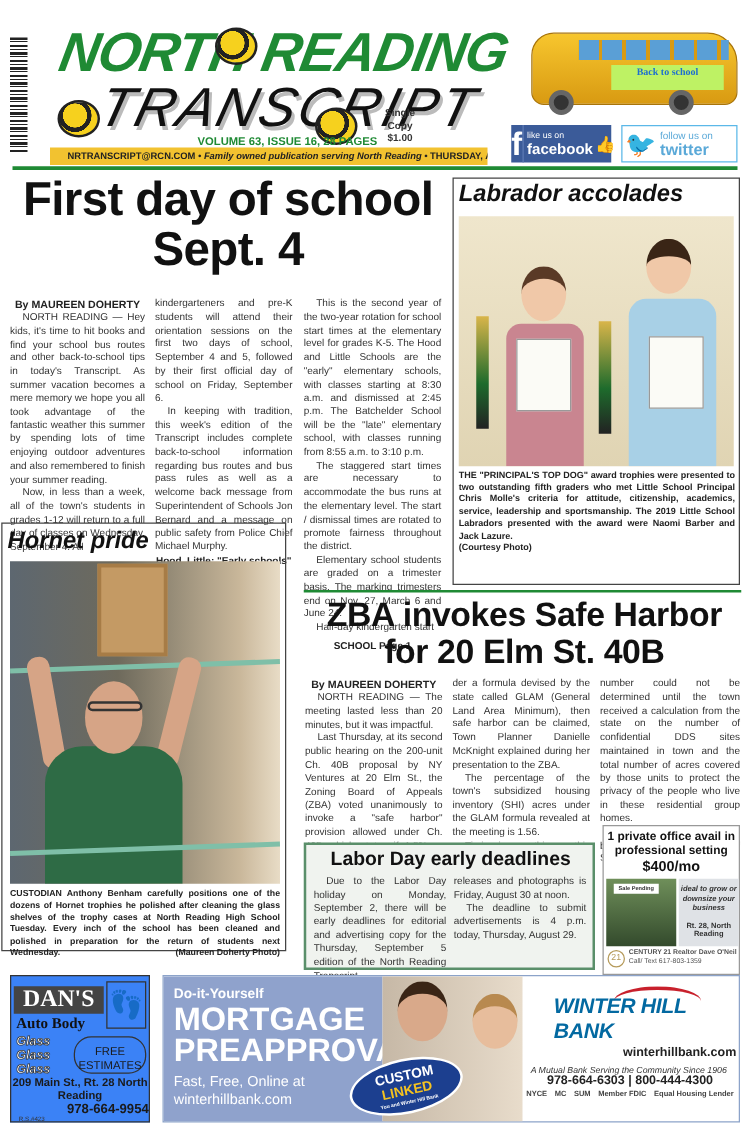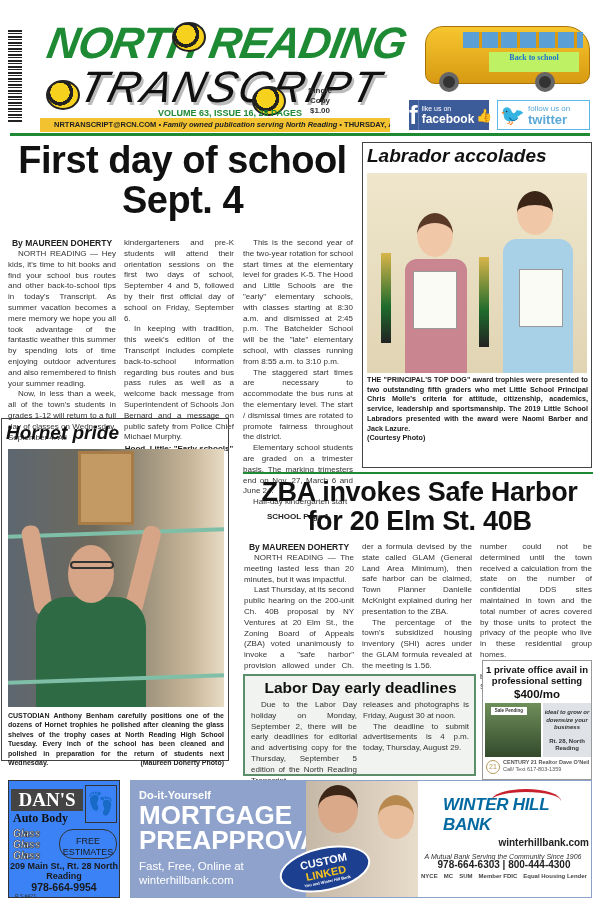--- a/index.html
+++ b/index.html
@@ -109,21 +109,21 @@
   #century21-icon { left: 3px; top: 99px; width: 14px; height: 14px; border-radius: 50%; border: 1px solid #b59a5a; font: 7px/12px "Liberation Sans", sans-serif; text-align: center; color: #b59a5a; }
 
   
   #dans-ad { left: 8px; top: 780px; width: 112px; height: 118px; border: 1px solid #333; background: #3b82f6; }
   #dans-logo { left: 2px; top: 8px; width: 72px; height: 22px; background: #444; color: #fff; font: bold 19px/22px "Liberation Serif", serif; text-align: center; }
   #dans-auto-body { left: 4px; top: 30px; font: bold 12px "Liberation Serif", serif; color: #111; }
   #feet-icon { left: 76px; top: 4px; width: 32px; height: 38px; border: 1px solid #333; font-size: 22px; line-height: 36px; text-align: center; }
   #dans-glass { left: 4px; top: 47px; font: italic bold 10px/11px "Liberation Sans", sans-serif; color: #fff; -webkit-text-stroke: 0.6px #333; }
   #dans-estimates { left: 50px; top: 48px; width: 58px; height: 30px; border: 1.5px solid #333; border-radius: 14px; font: 9px/11px "Liberation Sans", sans-serif; text-align: center; padding-top: 6px; }
   #dans-address { left: 0; top: 80px; width: 110px; text-align: center; font: bold 9px/10px "Liberation Sans", sans-serif; }
-  #dans-phone { left: 0; top: 100px; width: 110px; text-align: center; font: bold 10.5px "Liberation Sans", sans-serif; }
+  #dans-phone { left: 0; top: 100px; width: 110px; text-align: right; font: bold 10.5px "Liberation Sans", sans-serif; }
   #dans-rs { left: 6px; top: 112px; font: 5px "Liberation Sans", sans-serif; color: #333; }
 
   
   #mortgage-ad { left: 130px; top: 780px; width: 462px; height: 118px; border: 1px solid #8ca3c9; background: #fff; overflow: hidden; }
   #mortgage-left { left: 0; top: 0; width: 175px; height: 118px; background: #8fa2cc; }
   #mortgage-diy { left: 8px; top: 8px; font: bold 11px "Liberation Sans", sans-serif; color: #fff; }
   #mortgage-title { left: 8px; top: 22px; font: bold 26px/25px "Liberation Sans", sans-serif; color: #fff; }
   #mortgage-sub { left: 8px; top: 78px; font: 11.5px/14px "Liberation Sans", sans-serif; color: #fff; }
   #mortgage-people { left: 175px; top: 0; width: 112px; height: 118px; background: linear-gradient(90deg, #c6b8a6, #e8dccb); }
   #person-1 { left: 12px; top: 4px; width: 40px; height: 48px; border-radius: 50%; background: #d9a98a; border-top: 10px solid #3a2516; }

